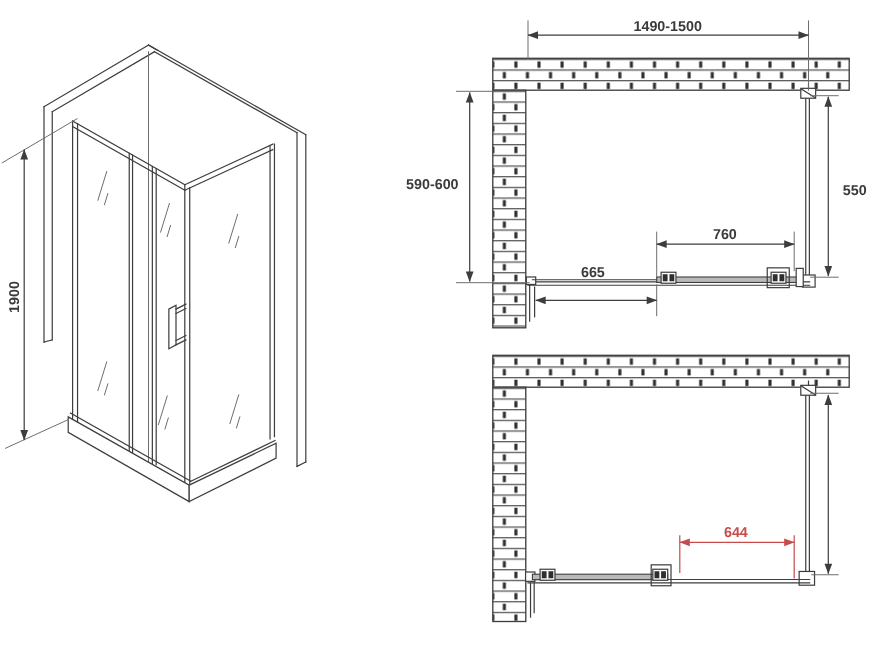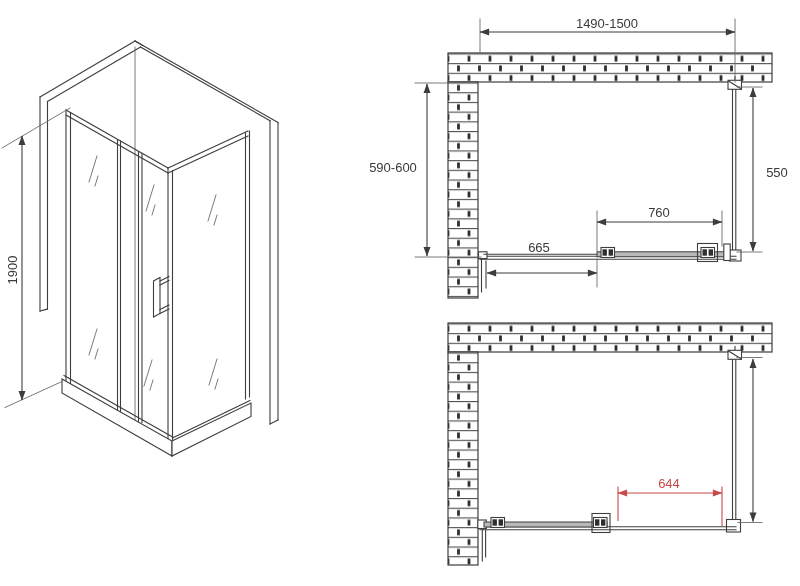--- a/index.html
+++ b/index.html
@@ -1,16 +1,16 @@
 <!DOCTYPE html>
 <html><head>
 <meta charset="utf-8">
 <style>
   html,body{margin:0;padding:0;background:#ffffff;}
-  .stage{position:relative;width:800px;height:586px;background:#ffffff;overflow:hidden;}
+  .stage{position:relative;width:800px;height:586px;background:#ffffff;overflow:hidden;font-weight:bold;}
   .ln{stroke:#3d3d3d;stroke-width:1.1;fill:none;stroke-linecap:square;}
   .lnthin{stroke:#6b6b6b;stroke-width:0.9;fill:none;stroke-linecap:square;}
   .wall{fill:url(#brkA);stroke:#3d3d3d;stroke-width:1.2;}
   .wallB{fill:url(#brkB);stroke:#3d3d3d;stroke-width:1.2;}
   .white{fill:#ffffff;stroke:#3d3d3d;stroke-width:1.1;}
   .glass{fill:#b9b9b9;stroke:#3d3d3d;stroke-width:1;}
   .dark{fill:#2e2e2e;stroke:none;}
   .dim{font-family:"Liberation Sans",sans-serif;font-size:13px;fill:#3a3a3a;}
   .dimr{font-family:"Liberation Sans",sans-serif;font-size:13px;}
   .dl{stroke:#3d3d3d;stroke-width:1.1;fill:none;}

